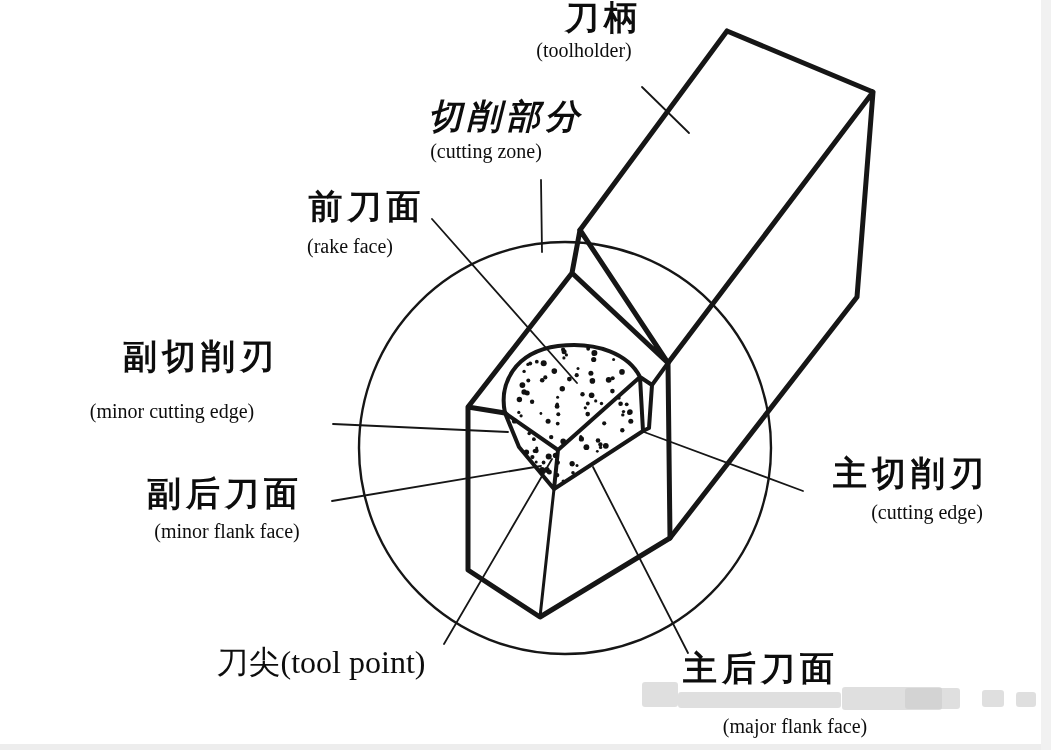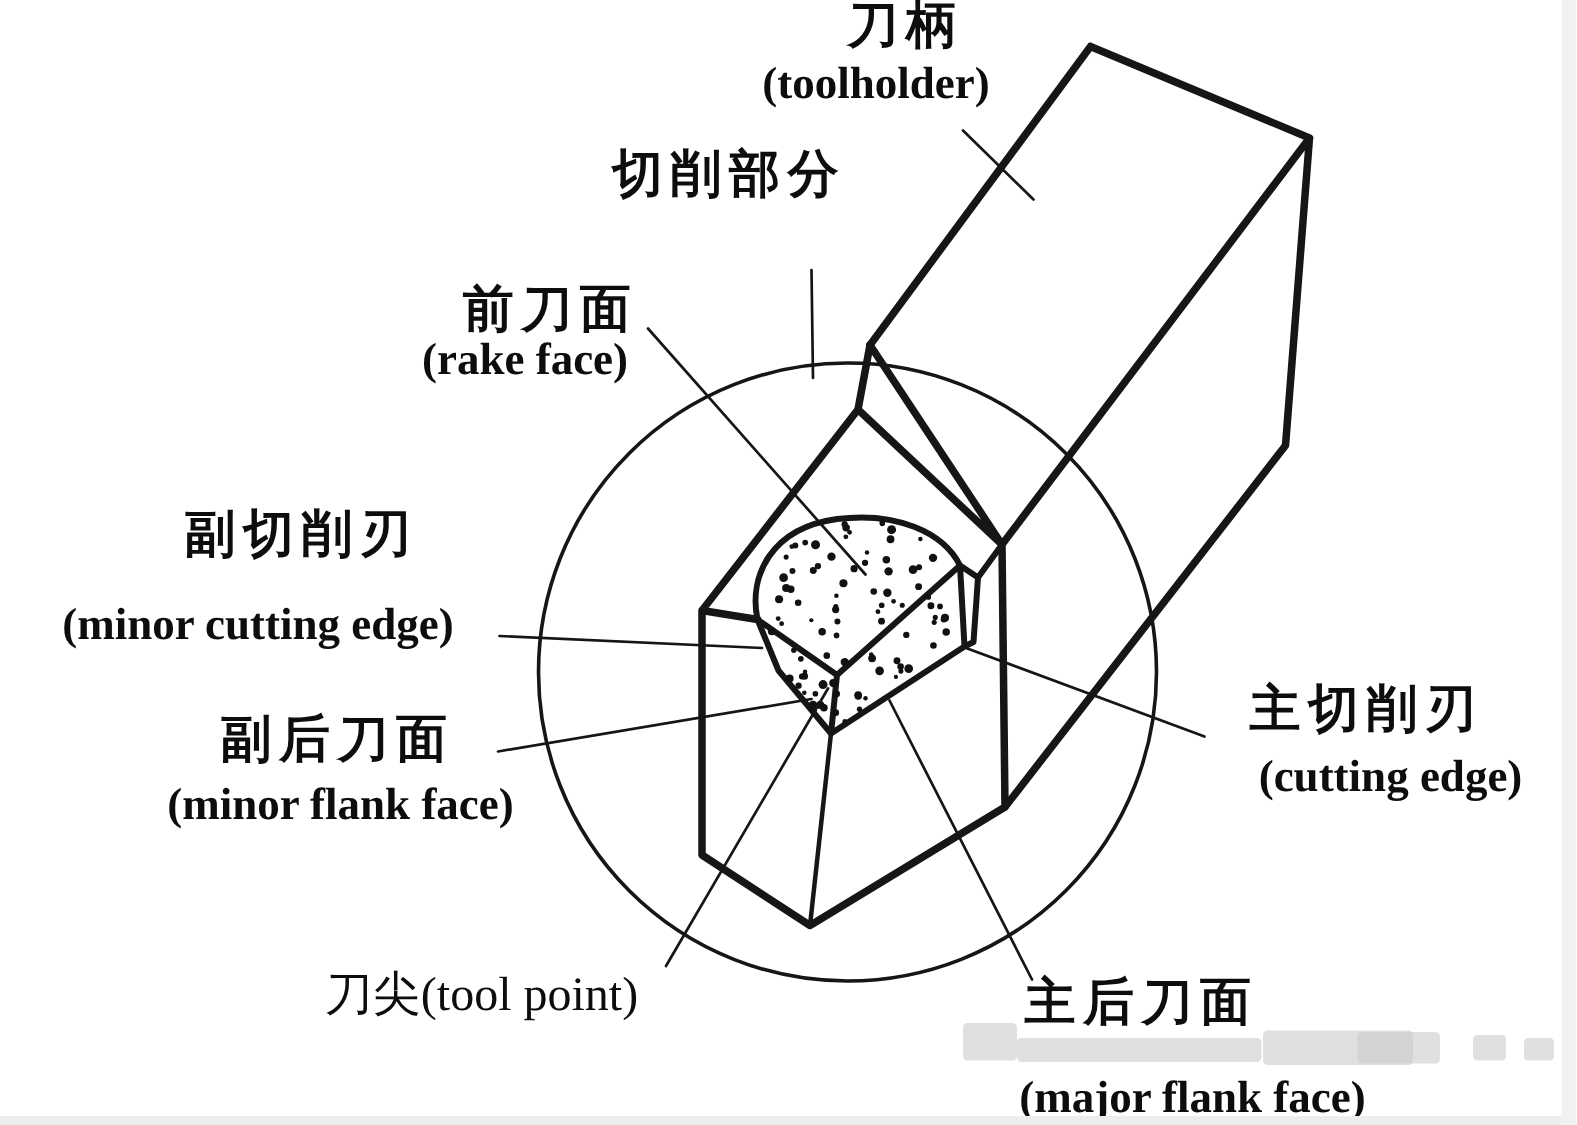--- a/index.html
+++ b/index.html
@@ -4,22 +4,22 @@
 <style>
   html,body{margin:0;padding:0;background:#fff;}
   #stage{position:relative;width:1051px;height:750px;background:#ffffff;overflow:hidden;
          font-family:"Liberation Sans",sans-serif;}
   #diagram{position:absolute;left:0;top:0;z-index:1;}
   #labels{position:absolute;left:0;top:0;width:1051px;height:750px;z-index:2;pointer-events:none;}
   .lbl-line{position:absolute;transform:translateX(-50%);white-space:nowrap;color:#0d0d0d;
             text-align:center;}
   .cn{font-family:"DejaVu Sans","Liberation Sans",sans-serif;font-weight:bold;
       font-size:34px;line-height:1.05;letter-spacing:5px;}
-  .en{font-family:"Liberation Serif","DejaVu Serif",serif;font-weight:bold;
-      font-size:30px;line-height:1.05;letter-spacing:0px;}
+  .en{font-family:"Liberation Serif","DejaVu Serif",serif;font-weight:normal;
+      font-size:20px;line-height:1.05;letter-spacing:0px;}
   .mixed{font-family:"Liberation Serif","DejaVu Serif",serif;font-weight:normal;
          font-size:32px;line-height:1.05;}
   .wm{position:absolute;z-index:3;border-radius:3px;}
   .edge-strip{position:absolute;z-index:4;background:#ededed;}
 </style>
 </head>
 <body>
 
 <div id="stage">
 
@@ -141,23 +141,24 @@
         <line x1="332" y1="501" x2="541" y2="466" stroke="#161616" stroke-width="1.8" stroke-linecap="round"></line>
         <line x1="444" y1="644" x2="552" y2="459" stroke="#161616" stroke-width="1.8" stroke-linecap="round"></line>
         <line x1="644" y1="432" x2="803" y2="491" stroke="#161616" stroke-width="1.8" stroke-linecap="round"></line>
         <line x1="593" y1="467" x2="688" y2="653" stroke="#161616" stroke-width="1.8" stroke-linecap="round"></line>
       </g>
   </svg>
 
   <div id="labels">
       <div class="lbl-line cn" style="left: 568px; top: 0px; margin-left: 36px;">刀柄</div>
       <div class="lbl-line en" style="left: 584px; top: 40px;">(toolholder)</div>
-      <div class="lbl-line cn" style="left: 486px; top: 99px;">切削部分</div>
+      <div class="lbl-line cn" style="left: 506px; top: 99px; font-style: italic;">切削部分</div>
+      <div class="lbl-line en" style="left: 486px; top: 141px;">(cutting zone)</div>
       <div class="lbl-line cn" style="left: 367px; top: 189px;">前刀面</div>
-      <div class="lbl-line en" style="left: 350px; top: 224px;">(rake face)</div>
+      <div class="lbl-line en" style="left: 350px; top: 236px;">(rake face)</div>
       <div class="lbl-line cn" style="left: 201px; top: 339px; text-align: right;">副切削刃</div>
       <div class="lbl-line en" style="left: 172px; top: 401px;">(minor cutting edge)</div>
       <div class="lbl-line cn" style="left: 225px; top: 476px;">副后刀面</div>
       <div class="lbl-line en" style="left: 227px; top: 521px;">(minor flank face)</div>
       <div class="lbl-line mixed" style="left: 321px; top: 646px;">刀尖(tool point)</div>
       <div class="lbl-line cn" style="left: 911px; top: 456px;">主切削刃</div>
       <div class="lbl-line en" style="left: 927px; top: 502px;">(cutting edge)</div>
       <div class="lbl-line cn" style="left: 761px; top: 651px;">主后刀面</div>
       <div class="lbl-line en" style="left: 795px; top: 704px; margin-top: 12px;">(major flank face)</div>
     </div>

